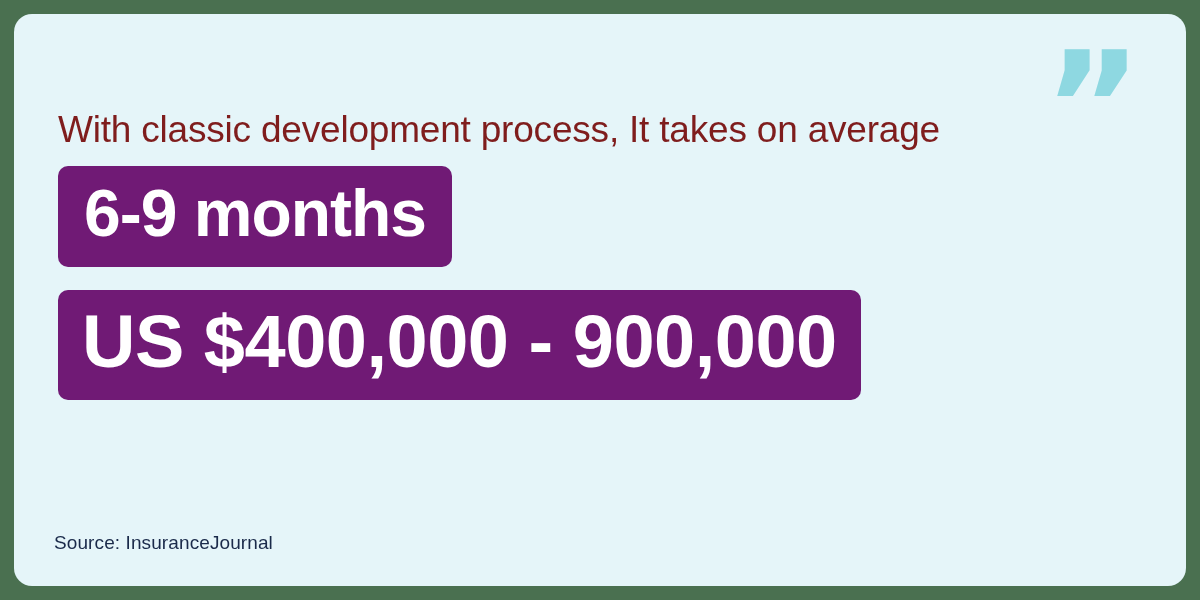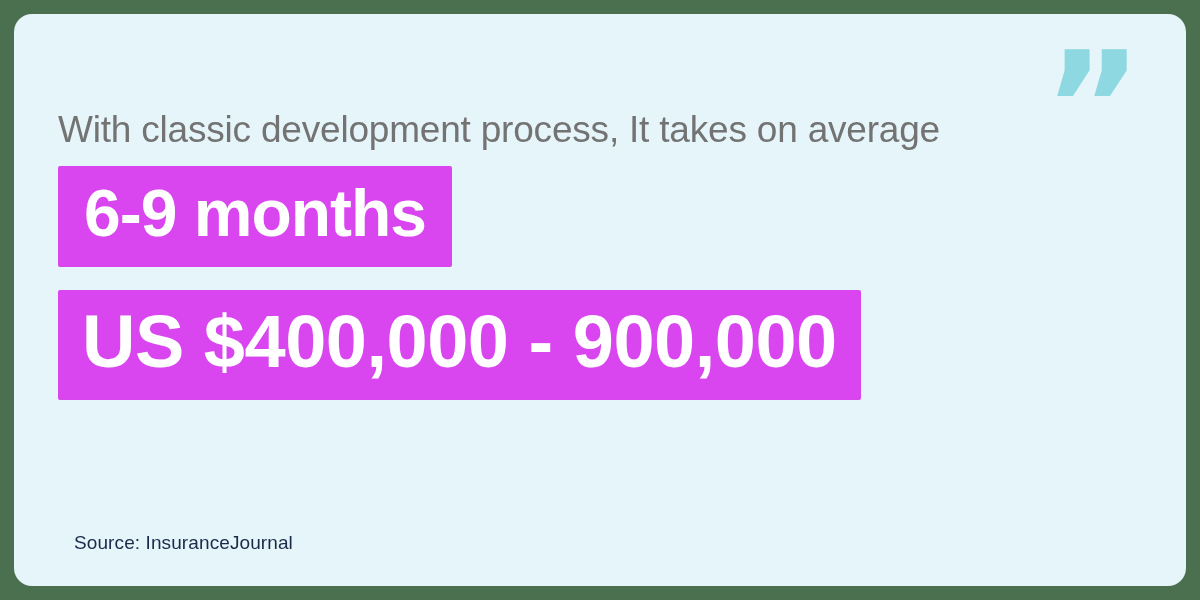--- a/index.html
+++ b/index.html
@@ -42,35 +42,35 @@
   .content {
     position: absolute;
     left: 44px;
     top: 94px;
     right: 40px;
   }
 
   .lead-line {
     font-size: 37px;
     font-weight: 400;
-    color: #737373;
+    color: #7f1d1d;
     letter-spacing: -0.2px;
     line-height: 1.18;
     white-space: nowrap;
   }
 
   .highlight-row {
     display: block;
   }
 
   .badge {
     display: inline-block;
-    background: #d946ef;
+    background: #701a75;
     color: #ffffff;
-    border-radius: 2px;
+    border-radius: 10px;
     font-weight: 700;
     white-space: nowrap;
     vertical-align: top;
   }
 
   .badge-months {
     margin-top: 14px;
     padding: 6px 26px 12px 26px;
     font-size: 66px;
     line-height: 1.26;
@@ -84,21 +84,21 @@
   .badge-cost {
     margin-top: 23px;
     padding: 6px 24px 12px 24px;
     font-size: 74px;
     line-height: 1.25;
     letter-spacing: -0.5px;
   }
 
   .source-note {
     position: absolute;
-    left: 60px;
+    left: 40px;
     bottom: 32px;
     font-size: 19px;
     font-weight: 400;
     color: #1a2a4a;
     letter-spacing: 0.1px;
   }
 </style>
 </head>
 <body>
 

